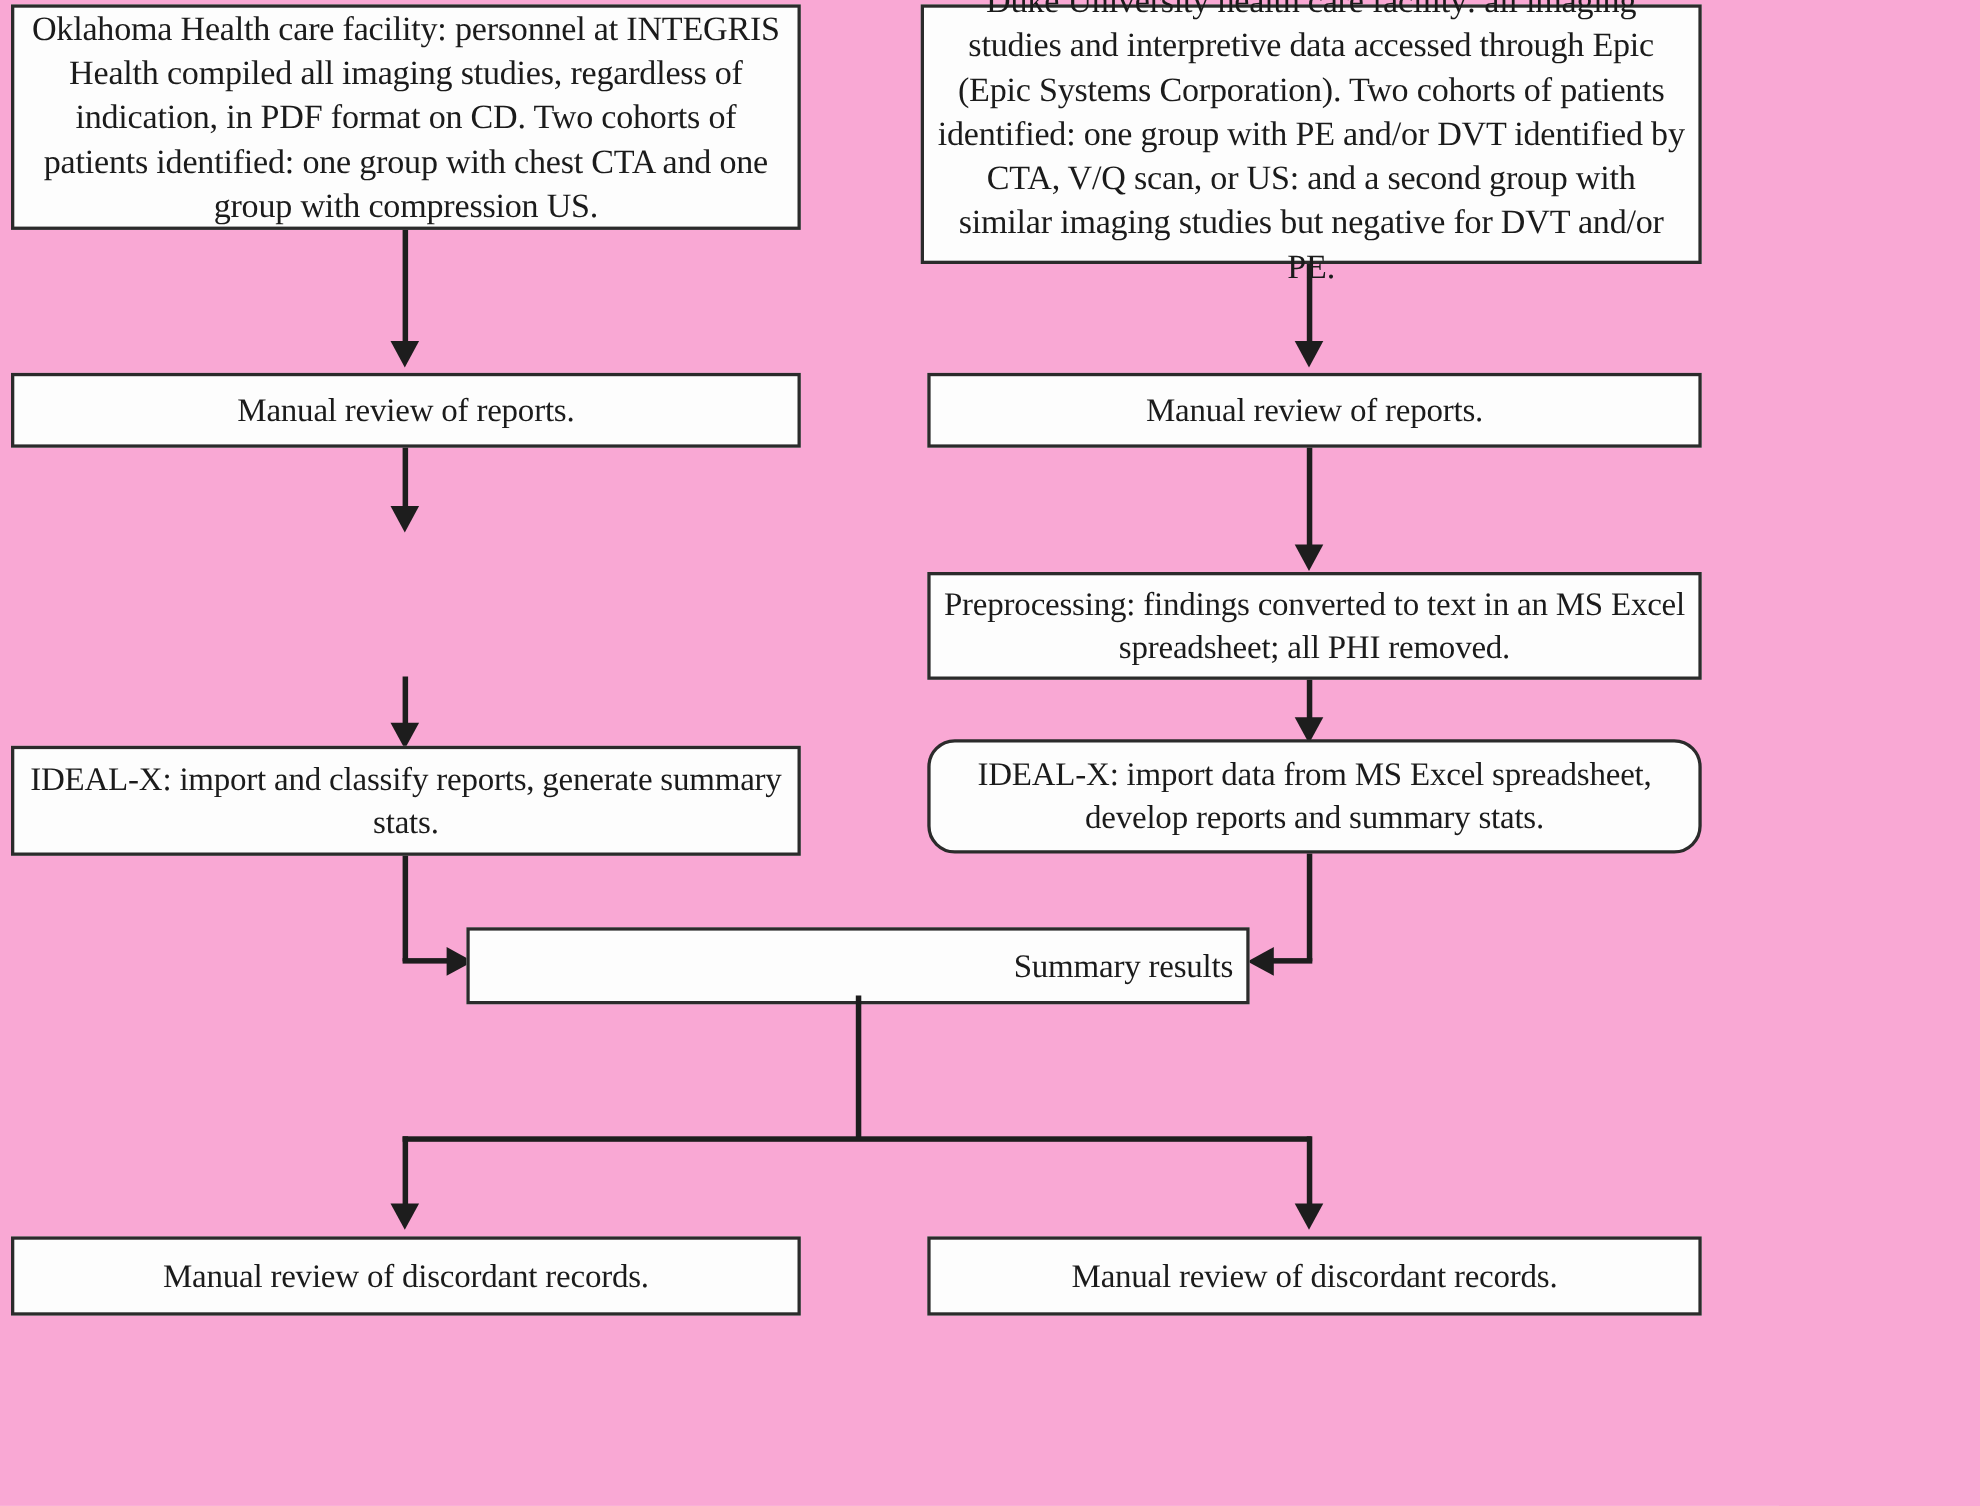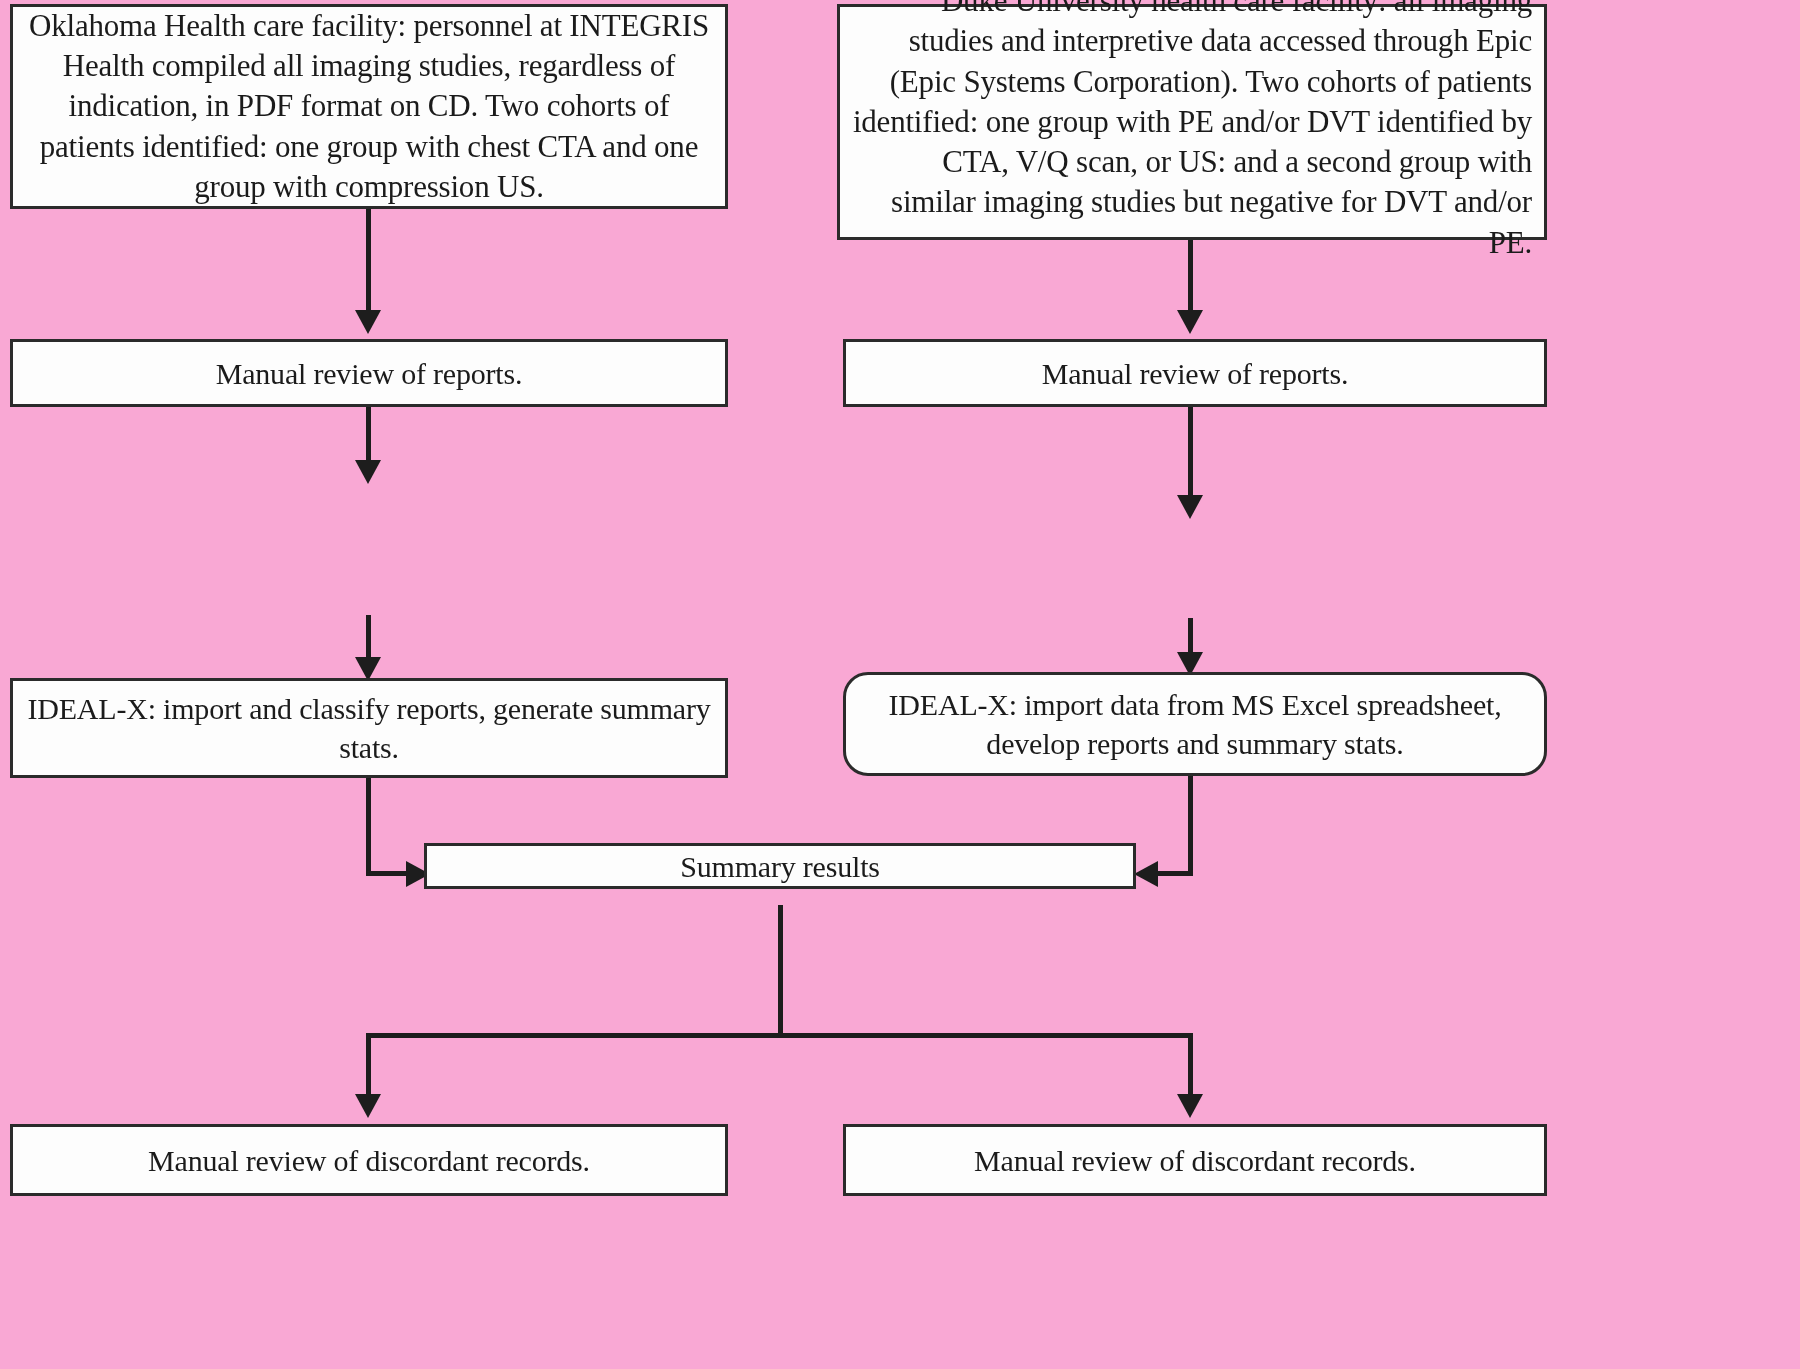--- a/index.html
+++ b/index.html
@@ -76,21 +76,21 @@
 </style>
 </head>
 <body>
 
 <div id="canvas">
 
   <div class="node" style="left:10px; top:4px; width:718px; height:205px; font-size:31px;">
     <span class="txt">Oklahoma Health care facility: personnel at INTEGRIS Health compiled all imaging studies, regardless of indication, in PDF format on CD. Two cohorts of patients identified: one group with chest CTA and one group with compression US.</span>
   </div>
 
-  <div class="node" style="left:837px; top:4px; width:710px; height:236px; font-size:31px;text-align:right;">
+  <div class="node" style="left:837px; top:4px; width:710px; height:236px; font-size:31px;">
     <span class="txt">Duke University health care facility: all imaging studies and interpretive data accessed through Epic (Epic Systems Corporation). Two cohorts of patients identified: one group with PE and/or DVT identified by CTA, V/Q scan, or US: and a second group with similar imaging studies but negative for DVT and/or PE.</span>
   </div>
 
   <div class="vline" style="left:366px; top:209px; height:108px;"></div>
   <div class="arrow-down" style="left:355px; top:310px;"></div>
 
   <div class="vline" style="left:1188px; top:240px; height:78px;"></div>
   <div class="arrow-down" style="left:1177px; top:310px;"></div>
 
   <div class="node" style="left:10px; top:339px; width:718px; height:68px;">
@@ -101,20 +101,23 @@
     <span class="txt">Manual review of reports.</span>
   </div>
 
   <div class="vline" style="left:366px; top:407px; height:60px;"></div>
   <div class="arrow-down" style="left:355px; top:460px;"></div>
 
   <div class="vline" style="left:1188px; top:407px; height:95px;"></div>
   <div class="arrow-down" style="left:1177px; top:495px;"></div>
 
 
+  <div class="node" style="left:843px; top:520px; width:704px; height:98px;">
+    <span class="txt">Preprocessing: findings converted to text in an MS Excel spreadsheet; all PHI removed.</span>
+  </div>
 
   <div class="vline" style="left:366px; top:615px; height:55px;"></div>
   <div class="arrow-down" style="left:355px; top:657px;"></div>
 
   <div class="vline" style="left:1188px; top:618px; height:45px;"></div>
   <div class="arrow-down" style="left:1177px; top:652px;"></div>
 
   <div class="node" style="left:10px; top:678px; width:718px; height:100px; justify-content:flex-end;">
     <span class="txt">IDEAL-X: import and classify reports,  generate summary stats.</span>
   </div>
@@ -124,21 +127,21 @@
   </div>
 
   <div class="vline" style="left:366px; top:778px; height:96px;"></div>
   <div class="hline" style="left:366px; top:871px; width:54px;"></div>
   <div class="arrow-right" style="left:406px; top:861px;"></div>
 
   <div class="vline" style="left:1188px; top:776px; height:98px;"></div>
   <div class="hline" style="left:1140px; top:871px; width:53px;"></div>
   <div class="arrow-left" style="left:1134px; top:861px;"></div>
 
-  <div class="node" style="left:424px; top:843px; width:712px; height:46px;">
+  <div class="node" style="left:424px; top:843px; width:712px; height:70px;text-align:right;">
     <span class="txt">Summary results</span>
   </div>
 
   <div class="vline" style="left:778px; top:905px; height:131px;"></div>
   <div class="hline" style="left:366px; top:1033px; width:826px;"></div>
   <div class="vline" style="left:366px; top:1033px; height:70px;"></div>
   <div class="arrow-down" style="left:355px; top:1094px;"></div>
   <div class="vline" style="left:1188px; top:1033px; height:70px;"></div>
   <div class="arrow-down" style="left:1177px; top:1094px;"></div>
 

